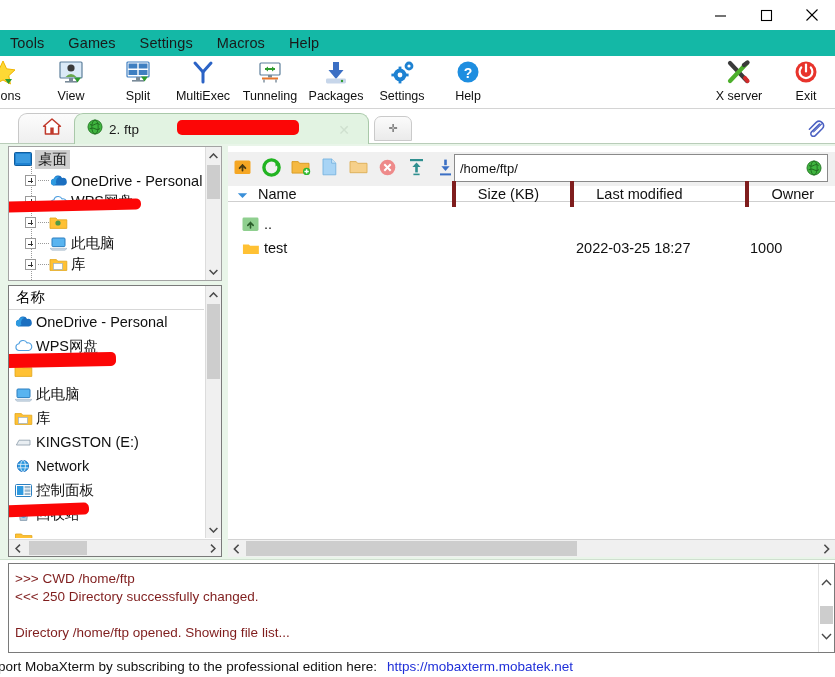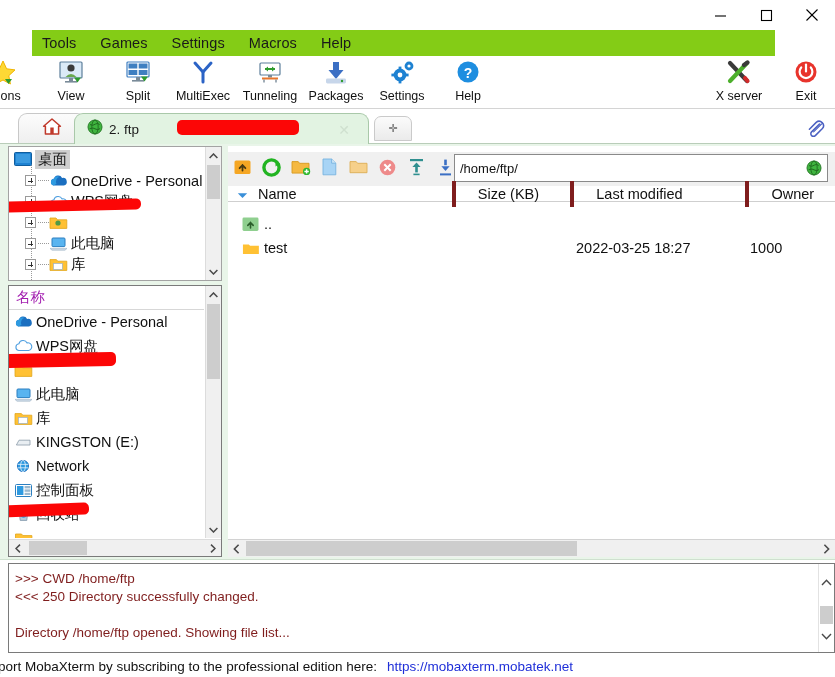--- a/index.html
+++ b/index.html
@@ -20,22 +20,22 @@
   }
   .winbtns { position:absolute; right:0; top:0; height:30px; display:flex; }
   .winbtn {
     width:46px; height:30px; display:flex; align-items:center; justify-content:center;
     color:#000; font-size:15px; line-height:1; background:transparent; border:none;
   }
   .winbtn svg { display:block; }
 
   
   .menubar {
-    position:absolute; left:0; top:30px; width:743px; height:26px;
-    display:flex; align-items:center; padding-left:4px; background:#84cc16;margin-left:32px;
+    position:absolute; left:0; top:30px; width:835px; height:26px;
+    display:flex; align-items:center; padding-left:4px; background:#14b8a6;
   }
   .menuitem {
     font-size:14.5px; color:#1a1a1a; padding:2px 12px; white-space:nowrap;
     letter-spacing:.1px;
   }
   .menuitem:first-child { padding-left:6px; }
 
   
   .toolbar {
     position:absolute; left:0; top:56px; width:835px; height:53px;
@@ -130,21 +130,21 @@
     border-left:1px dotted #9a9a9a;
   }
   .tree-ico, .list-ico { width:19px; height:17px; flex:none; display:flex; align-items:center; justify-content:center; margin-right:3px; }
   .tree-label, .list-label { font-size:14.5px; color:#111; }
   .sel-label {
     background:#cfcfcf; padding:0 3px;
   }
 
   .list-hdr {
     height:24px; border-bottom:1px solid #d7d7d7; display:flex; align-items:center;
-    padding-left:7px; font-size:14.5px; color:#a21caf; background:#fff;
+    padding-left:7px; font-size:14.5px; color:#000000; background:#fff;
   }
   .list-row {
     height:24px; display:flex; align-items:center; padding-left:5px;
     font-size:14.5px; color:#111; white-space:nowrap;
   }
 
   
   .vscroll {
     position:absolute; right:0; top:0; bottom:0; width:16px;
     background:#f0f0f0; border-left:1px solid #dcdcdc;

